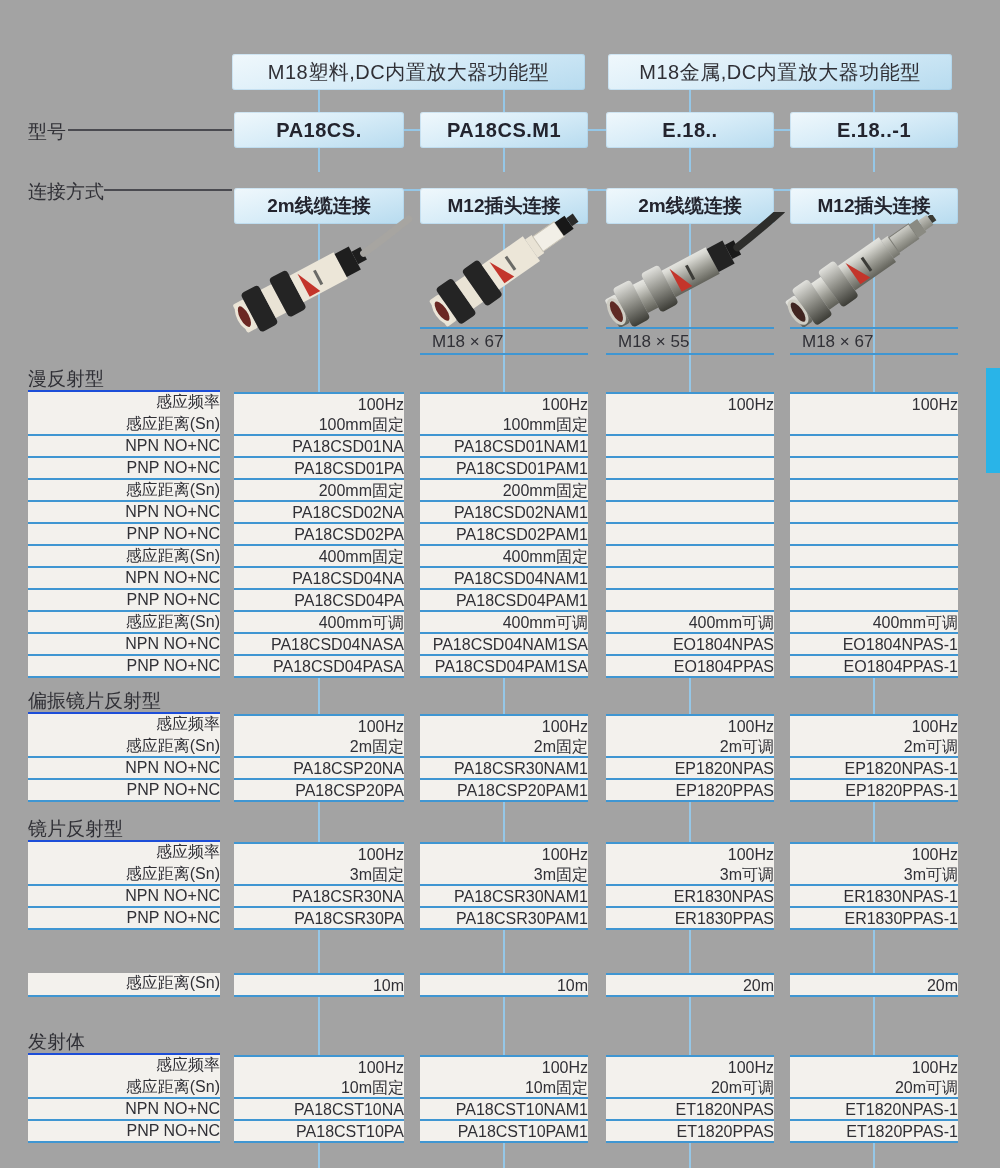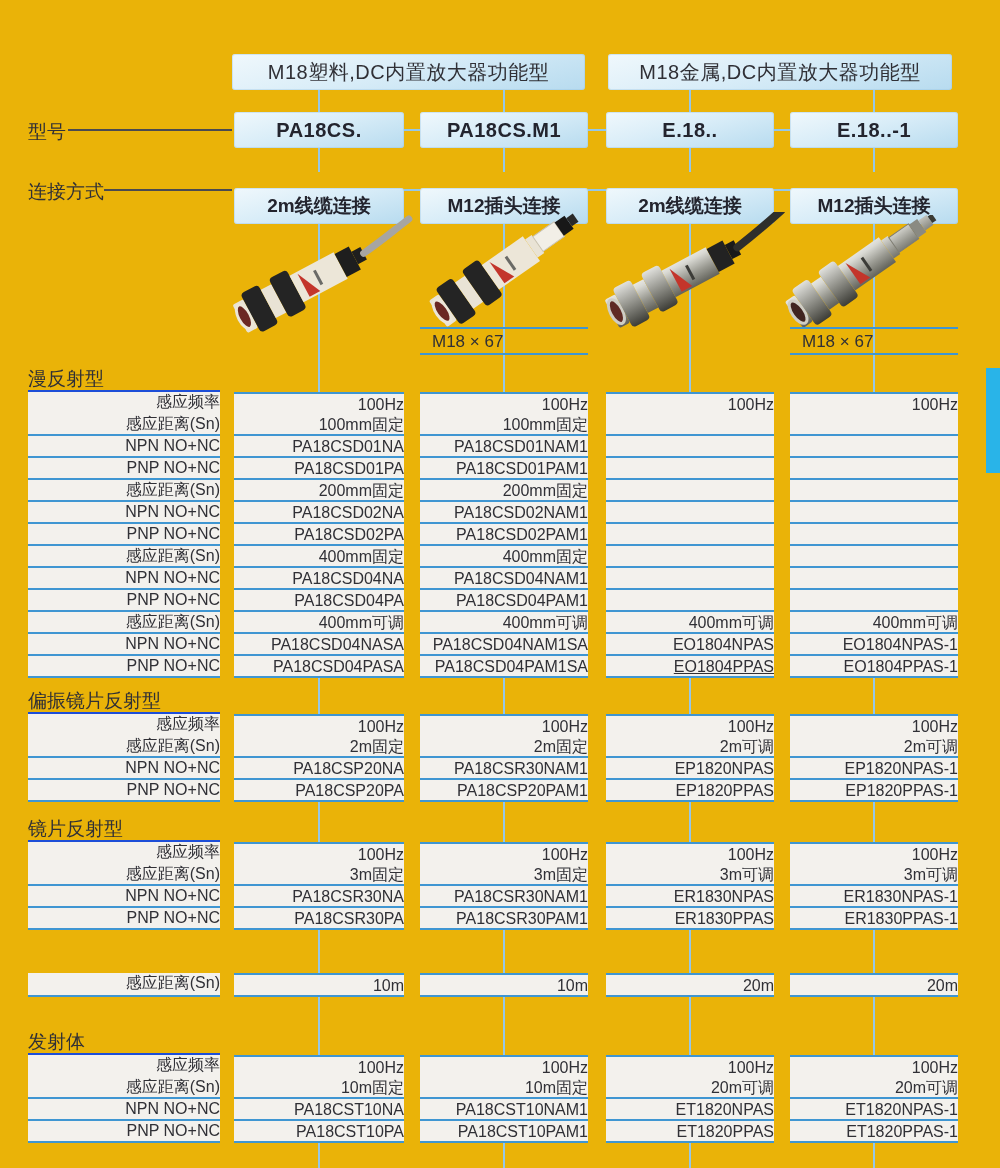--- a/index.html
+++ b/index.html
@@ -1,16 +1,16 @@
 <!DOCTYPE html>
 <html><head>
 <meta charset="utf-8">
 <style>
   html,body{margin:0;padding:0;background:#e8e6e2;}
-  .page{position:relative;width:1000px;height:1168px;background:#eab308;
+  .page{position:relative;width:1000px;height:1168px;background:#a3a3a3;
         font-family:"Liberation Sans",sans-serif;color:#303036;overflow:hidden;}
 
   
   .box{position:absolute;display:flex;align-items:center;justify-content:center;
        background:linear-gradient(165deg,#f0f8fc 0%,#d9edf8 45%,#b7dbef 100%);
        border-radius:3px;box-shadow:inset 0 0 0 1px rgba(150,195,225,.35);}
   .gtitle{font-size:20px;height:36px;top:54px;letter-spacing:.5px;}
   .mbox{font-size:20px;font-weight:bold;top:112px;height:36px;letter-spacing:.5px;color:#23242e;}
   .cbox{font-size:19px;font-weight:bold;top:172px;height:36px;color:#23242e;margin-top:16px;}
   .sidelabel{position:absolute;font-size:19px;}
@@ -172,20 +172,21 @@
       <rect x="87" y="-8" width="3" height="16" fill="#3c3c38"></rect>
       <rect x="114" y="-11" width="8" height="22" fill="url(#mg4)"></rect>
       <rect x="122" y="-9" width="24" height="18" fill="url(#mg4)" stroke="#7d7d76" stroke-width="1"></rect>
       <rect x="146" y="-8" width="10" height="16" fill="#8a8a82"></rect>
       <rect x="156" y="-6" width="10" height="12" fill="url(#mg4)"></rect>
       <rect x="166" y="-4" width="5" height="8" fill="#3a3a34"></rect>
     </g>
   </svg>
 
   <div class="dim" style="left:420px;top:327px;width:168px">M18 × 67</div>
+  <div class="dim" style="left:606px;top:327px;width:168px">M18 × 55</div>
   <div class="dim" style="left:790px;top:327px;width:168px">M18 × 67</div>
 
   <div id="sections">
       <div class="section" style="top: 368px;">
         <div class="stitle">漫反射型</div>
         <div class="trow first">
           <div class="rlabel">感应频率</div>
           <div class="cell" style="grid-column: 3;">100Hz</div>
           <div class="cell" style="grid-column: 5;">100Hz</div>
           <div class="cell" style="grid-column: 7;">100Hz</div>
@@ -265,21 +266,21 @@
           <div class="rlabel">NPN NO+NC</div>
           <div class="cell" style="grid-column: 3;">PA18CSD04NASA</div>
           <div class="cell" style="grid-column: 5;">PA18CSD04NAM1SA</div>
           <div class="cell" style="grid-column: 7;">EO1804NPAS</div>
           <div class="cell" style="grid-column: 9;">EO1804NPAS-1</div>
         </div>
         <div class="trow">
           <div class="rlabel">PNP NO+NC</div>
           <div class="cell" style="grid-column: 3;">PA18CSD04PASA</div>
           <div class="cell" style="grid-column: 5;">PA18CSD04PAM1SA</div>
-          <div class="cell" style="grid-column: 7; text-decoration: underline;">EO1804PPAS</div>
+          <div class="cell" style="grid-column: 7;">EO1804PPAS</div>
           <div class="cell" style="grid-column: 9;">EO1804PPAS-1</div>
         </div>
       </div>
       <div class="section" style="top: 690px;">
         <div class="stitle">偏振镜片反射型</div>
         <div class="trow first">
           <div class="rlabel">感应频率</div>
           <div class="cell" style="grid-column: 3;">100Hz</div>
           <div class="cell" style="grid-column: 5;">100Hz</div>
           <div class="cell" style="grid-column: 7;">100Hz</div>

